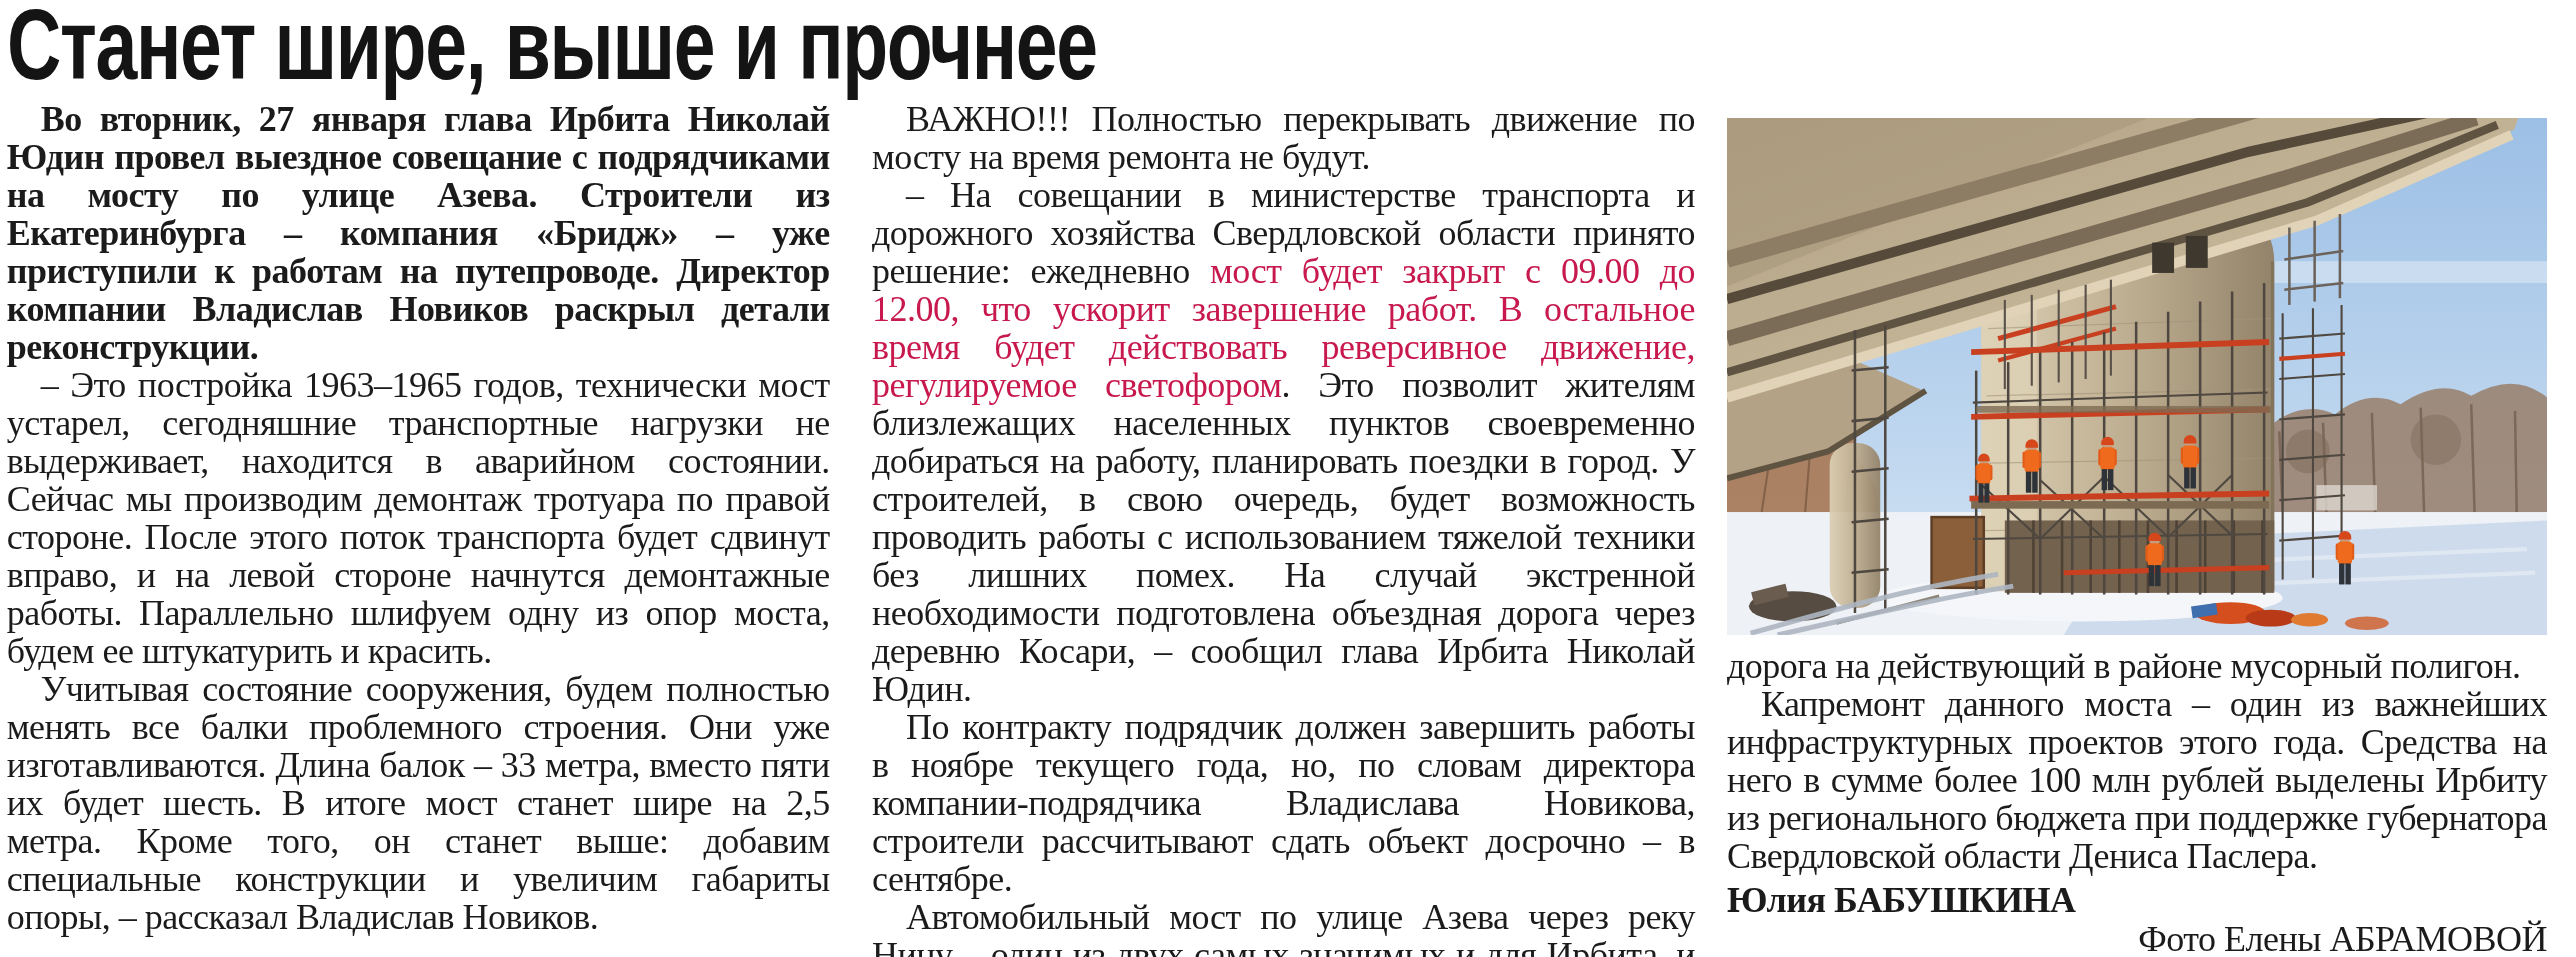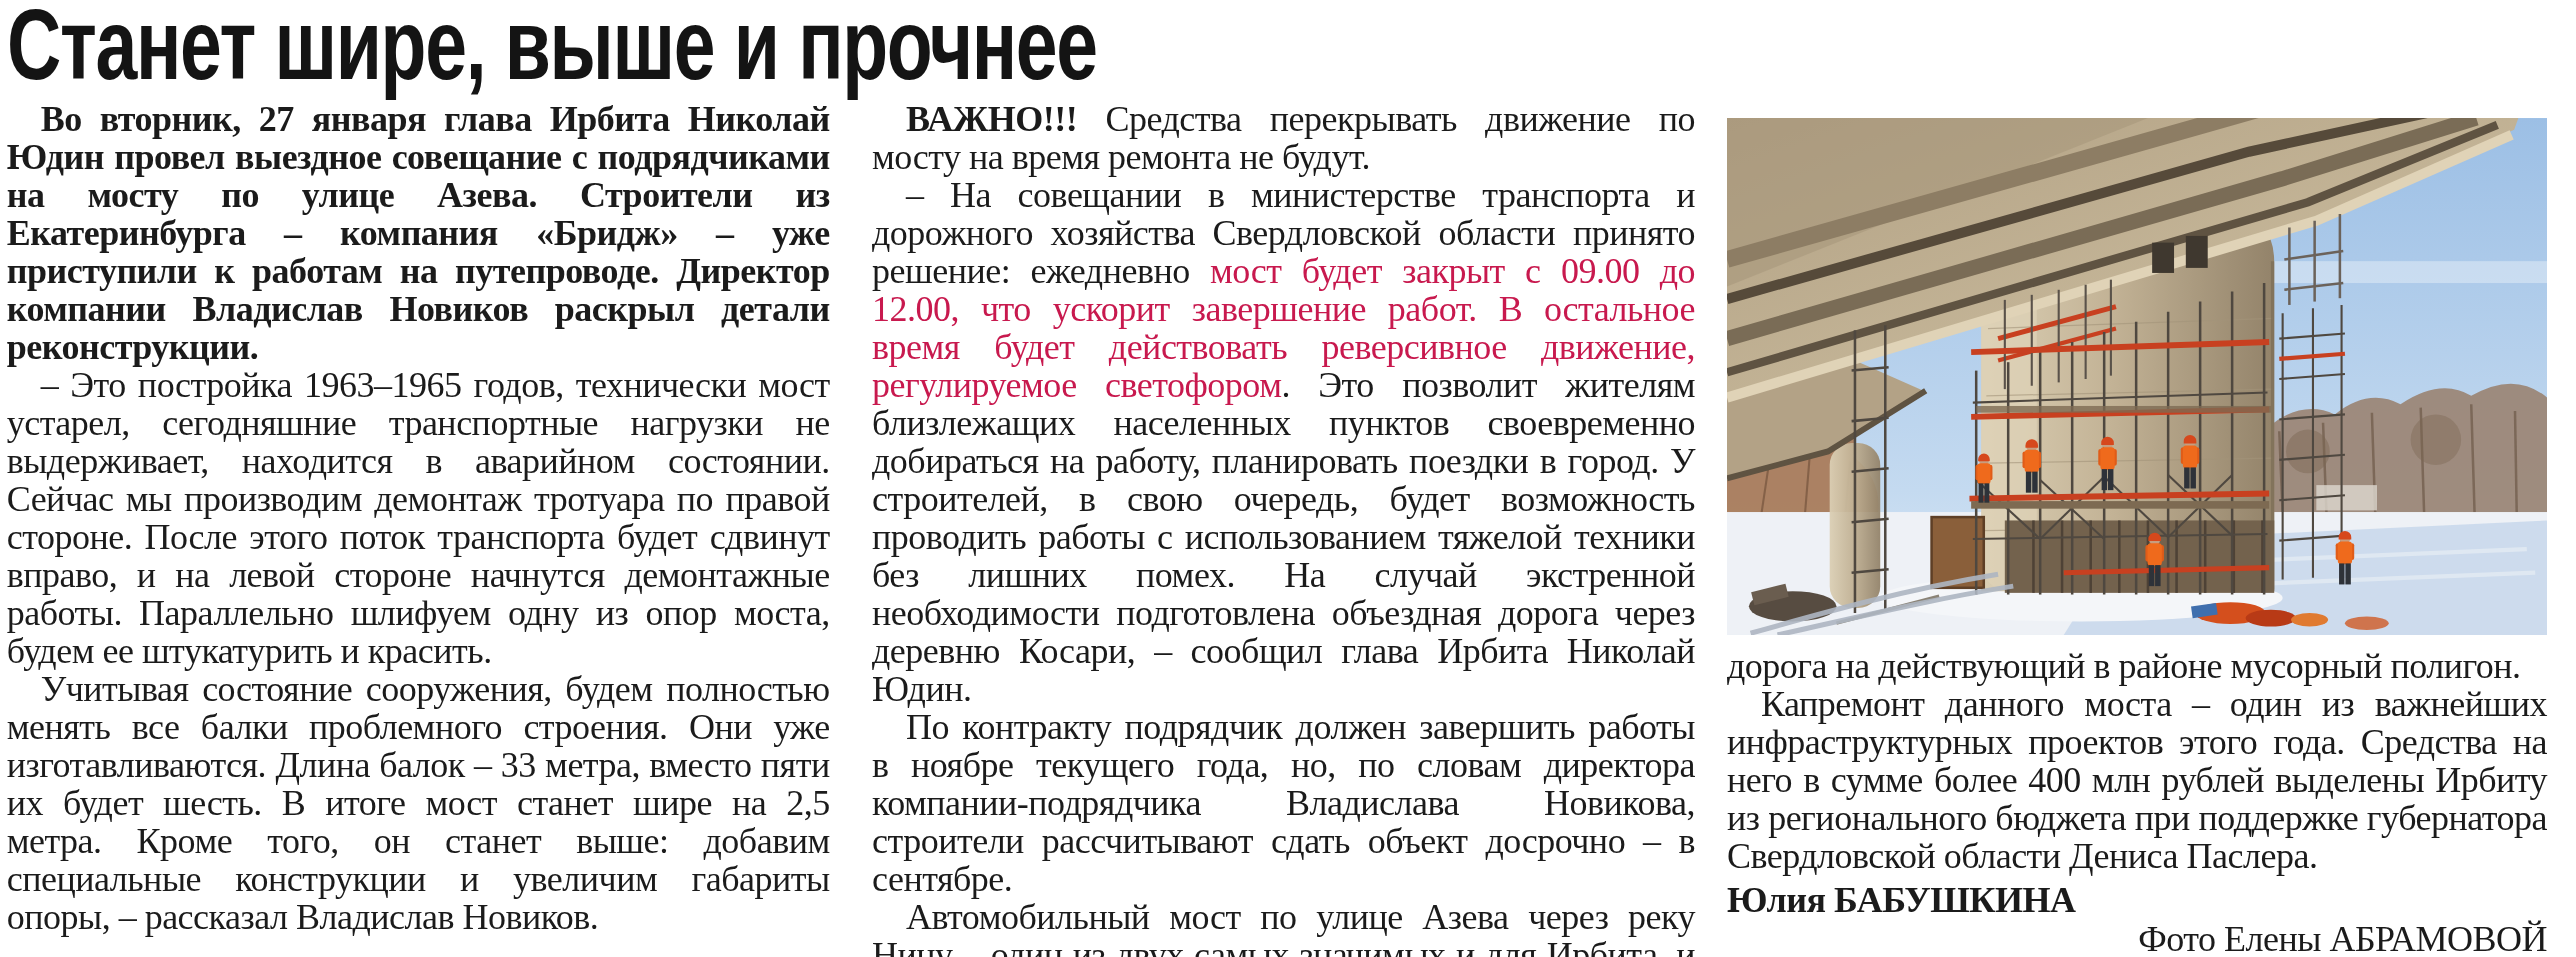--- a/index.html
+++ b/index.html
@@ -16,21 +16,21 @@
   .col{
     position:absolute;top:4px;width:823px;padding-top:96px;box-sizing:content-box;
     font-size:36px;line-height:38px;text-align:justify;letter-spacing:-0.5px;
   }
   .col p{margin:0;text-indent:34px;}
   .col-1{left:6.7px;}
   .col-2{left:872px;}
   .col-3{left:1727px;width:820px;padding-top:0;}
   .lede{font-weight:700;}
   .after-lede{margin-top:25px;}
-  .imp{font-weight:700;}
+  .imp{font-weight:400;}
   .hl{color:#c8194e;}
   .photo-wrap{margin-top:114px;width:820px;height:517px;line-height:0;}
   .photo-wrap svg{display:block;}
   .cont{text-indent:0 !important;margin-top:11.8px !important;}
   .byline{ text-align:left;font-weight:700;text-indent:0 !important;margin-top:6.7px !important;line-height:39px;}
   .credit{text-align:right;font-weight:400;text-indent:0 !important;line-height:39px;}
 </style>
 </head>
 <body>
 
@@ -38,21 +38,21 @@
 
   <h1 class="headline">Станет шире, выше и прочнее</h1>
 
   <div class="col col-1">
     <p class="lede">Во вторник, 27 января глава Ирбита Николай Юдин провел выездное совещание с подрядчиками на мосту по улице Азева. Строители из Екатеринбурга – компания «Бридж» – уже приступили к работам на путепроводе. Директор компании Владислав Новиков раскрыл детали реконструкции.</p>
     <p class="after-lede">– Это постройка 1963–1965 годов, технически мост устарел, сегодняшние транспортные нагрузки не выдерживает, находится в аварийном состоянии. Сейчас мы производим демонтаж тротуара по правой стороне. После этого поток транспорта будет сдвинут вправо, и на левой стороне начнутся демонтажные работы. Параллельно шлифуем одну из опор моста, будем ее штукатурить и красить.</p>
     <p>Учитывая состояние сооружения, будем полностью менять все балки проблемного строения. Они уже изготавливаются. Длина балок – 33 метра, вместо пяти их будет шесть. В итоге мост станет шире на 2,5 метра. Кроме того, он станет выше: добавим специальные конструкции и увеличим габариты опоры, – рассказал Владислав Новиков.</p>
   </div>
 
   <div class="col col-2">
-    <p><span class="imp">ВАЖНО!!!</span><span> Средства перекрывать движение по мосту на время ремонта не будут.</span></p>
+    <p><span class="imp">ВАЖНО!!!</span><span> Полностью перекрывать движение по мосту на время ремонта не будут.</span></p>
     <p><span>– На совещании в министерстве транспорта и дорожного хозяйства Свердловской области принято решение: ежедневно </span><span class="hl" style="color: rgb(200, 25, 78);">мост будет закрыт с 09.00 до 12.00, что ускорит завершение работ. В остальное время будет действовать реверсивное движение, регулируемое светофором</span><span>. Это позволит жителям близлежащих населенных пунктов своевременно добираться на работу, планировать поездки в город. У строителей, в свою очередь, будет возможность проводить работы с использованием тяжелой техники без лишних помех. На случай экстренной необходимости подготовлена объездная дорога через деревню Косари, – сообщил глава Ирбита Николай Юдин.</span></p>
     <p>По контракту подрядчик должен завершить работы в ноябре текущего года, но, по словам директора компании-подрядчика Владислава Новикова, строители рассчитывают сдать объект досрочно – в сентябре.</p>
     <p>Автомобильный мост по улице Азева через реку Ницу – один из двух самых значимых и для Ирбита, и для Ирбитского района. Он соединяет город сразу с несколькими населенными пунктами. Кроме того, это единственная</p>
   </div>
 
   <div class="col col-3">
 
     <div class="photo-wrap">
       <svg width="820" height="517" viewBox="0 0 974 614" role="img" aria-label="Опора моста по улице Азева в строительных лесах: рабочие в оранжевых жилетах на подмостях под пролётом, зимний снежный пейзаж">
         <defs>
@@ -252,19 +252,19 @@
         <rect x="30" y="558" width="42" height="16" fill="#6a5d4f" transform="rotate(-14 51 566)"></rect>
         <line x1="130" y1="600" x2="252" y2="568" stroke="#8a8376" stroke-width="4"></line>
         <g stroke="#aeb6c2" stroke-width="6" fill="none" opacity="0.9">
           <path d="M28,612 C120,586 212,560 322,542"></path>
           <path d="M60,614 C150,594 240,572 340,556"></path>
         </g>
       </svg>
     </div>
 
     <p class="cont">дорога на действующий в районе мусорный полигон.</p>
-    <p>Капремонт данного моста – один из важнейших инфраструктурных проектов этого года. Средства на него в сумме более 400 млн рублей выделены Ирбиту из регионального бюджета при поддержке губернатора Свердловской области Дениса Паслера.</p>
+    <p>Капремонт данного моста – один из важнейших инфраструктурных проектов этого года. Средства на него в сумме более 100 млн рублей выделены Ирбиту из регионального бюджета при поддержке губернатора Свердловской области Дениса Паслера.</p>
     <p class="byline">Юлия БАБУШКИНА</p>
     <p class="credit">Фото Елены АБРАМОВОЙ</p>
   </div>
 
 </div>
 
 
 </body></html>

